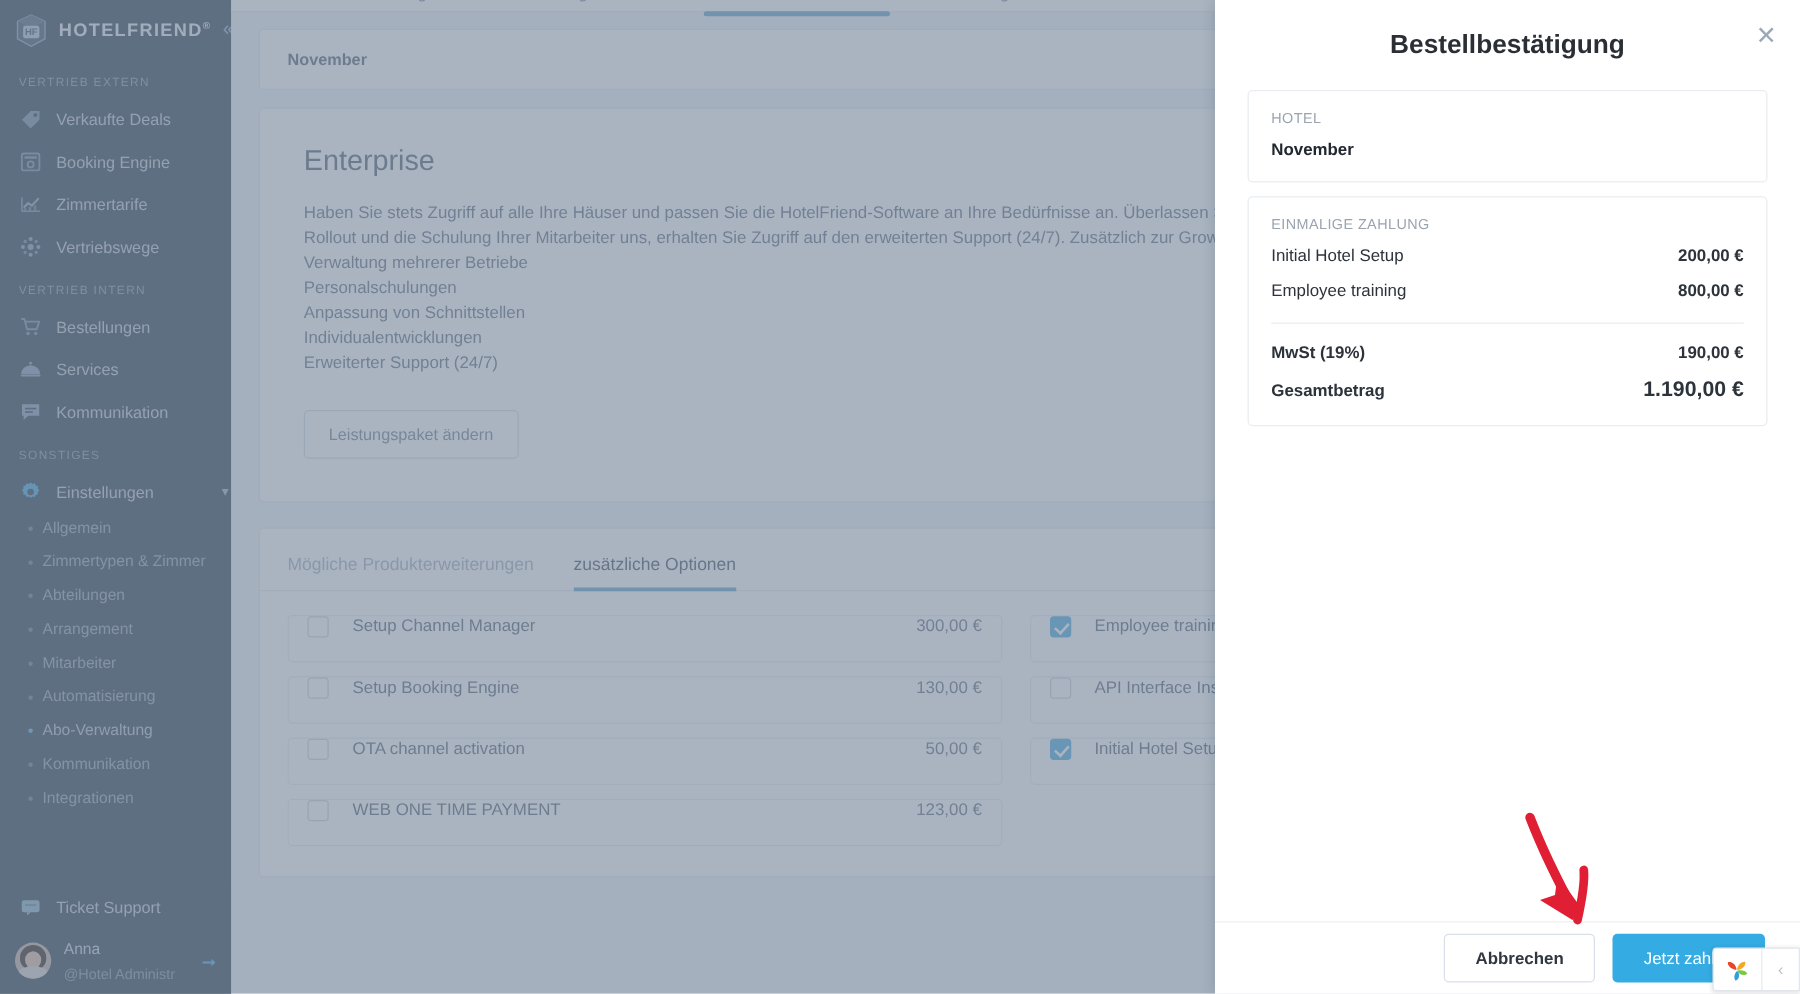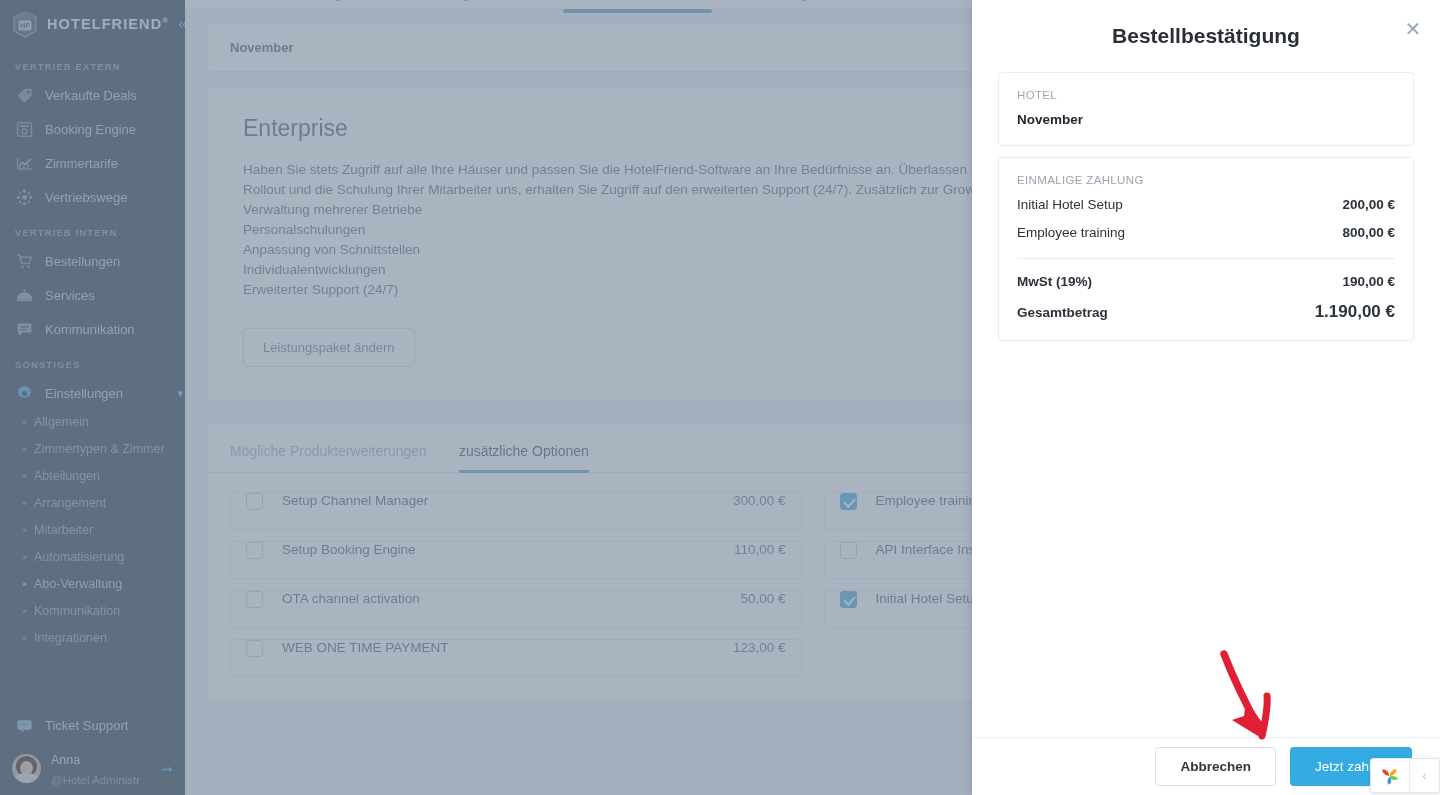--- a/index.html
+++ b/index.html
@@ -30,21 +30,21 @@
   .sb-logo-text {
     color: #e6ecf2; font-size: 14.5px; font-weight: bold;
     letter-spacing: 1.1px; white-space: nowrap;
   }
   .sb-logo-reg { font-size: 8px; vertical-align: super; }
   .sb-collapse {
     margin-left: auto; color: #8fb3cc; font-size: 16px; line-height: 1;
     padding-right: 2px;
   }
   .sb-section {
-    color: #8e9dab; font-size: 9.5px; font-weight: bold;
+    color: #8e9dab; font-size: 9.5px; font-weight: normal;
     letter-spacing: 1.1px; padding: 13px 0 6px 15px;
   }
   .sb-item {
     display: flex; align-items: center; gap: 11px;
     height: 34px; padding-left: 15px;
     color: #c3ccd6; font-size: 13px; white-space: nowrap;
   }
   .sb-ico { width: 19px; height: 19px; flex: 0 0 19px; display: block; }
   .sb-item.has-chevron { padding-right: 2px; }
   .sb-chev { margin-left: auto; color: #9fb6c9; font-size: 11px; }
@@ -453,21 +453,21 @@
             <span class="opt-price">300,00 €</span>
           </div>
           <div class="opt-row">
             <span class="opt-box checked"></span>
             <span class="opt-label">Employee training</span>
             <span class="opt-price">800,00 €</span>
           </div>
           <div class="opt-row">
             <span class="opt-box"></span>
             <span class="opt-label">Setup Booking Engine</span>
-            <span class="opt-price">110,00 €</span>
+            <span class="opt-price">130,00 €</span>
           </div>
           <div class="opt-row">
             <span class="opt-box"></span>
             <span class="opt-label">API Interface Installation</span>
             <span class="opt-price">500,00 €</span>
           </div>
           <div class="opt-row">
             <span class="opt-box"></span>
             <span class="opt-label">OTA channel activation</span>
             <span class="opt-price">50,00 €</span>

